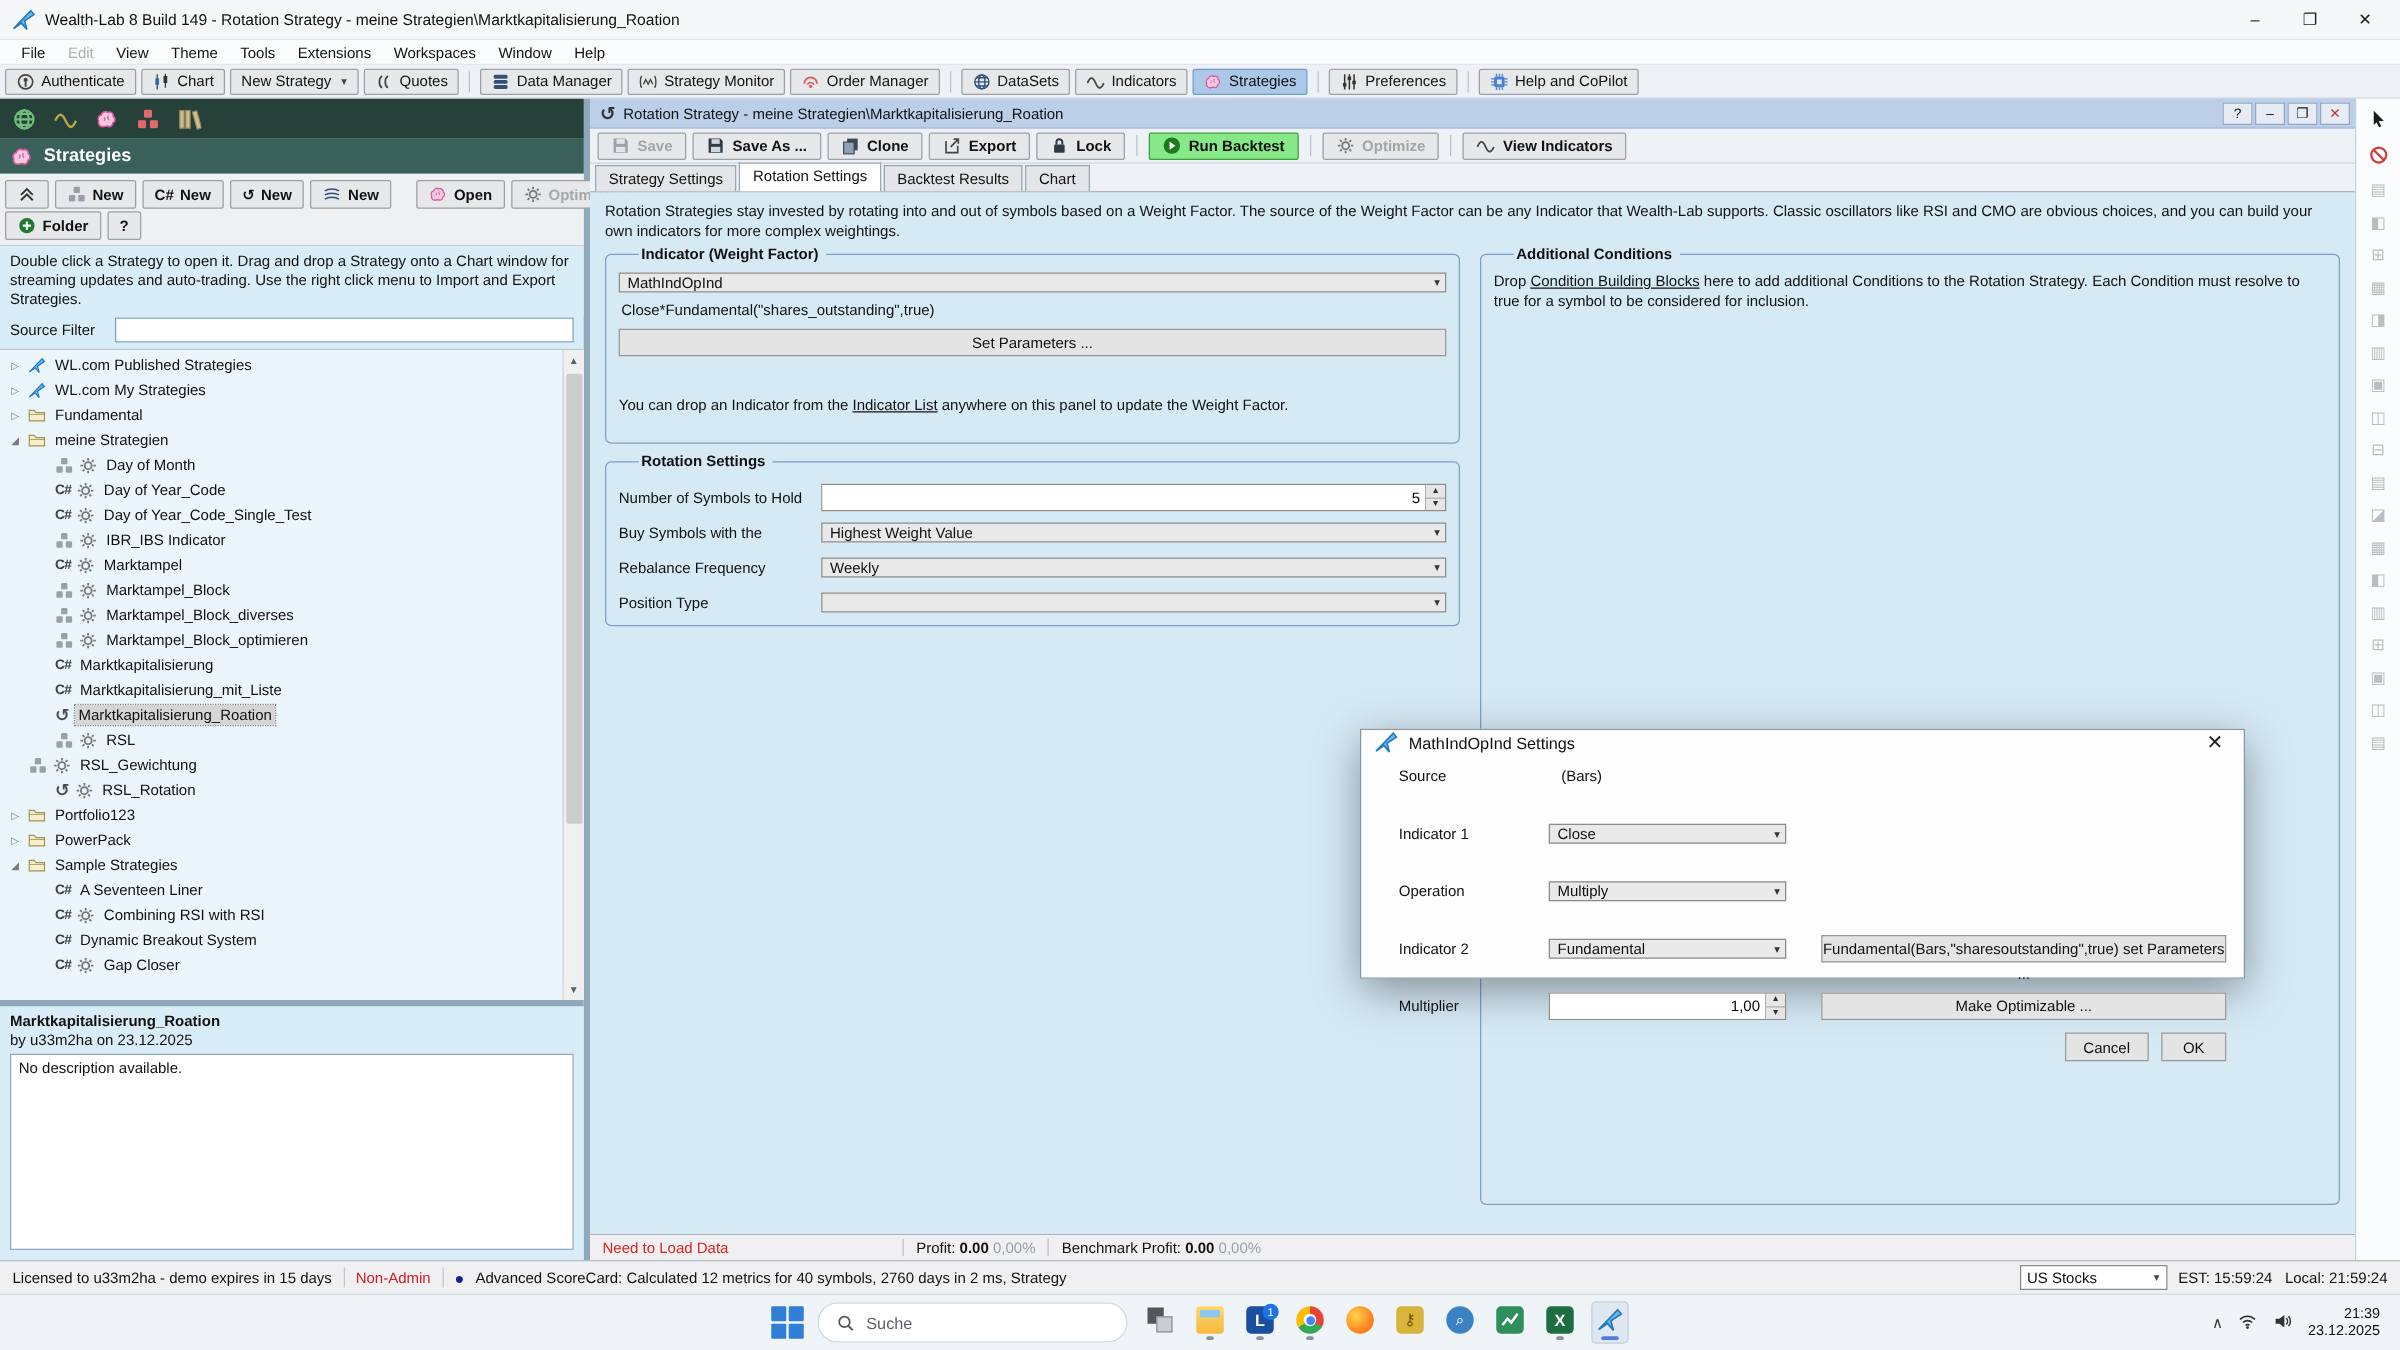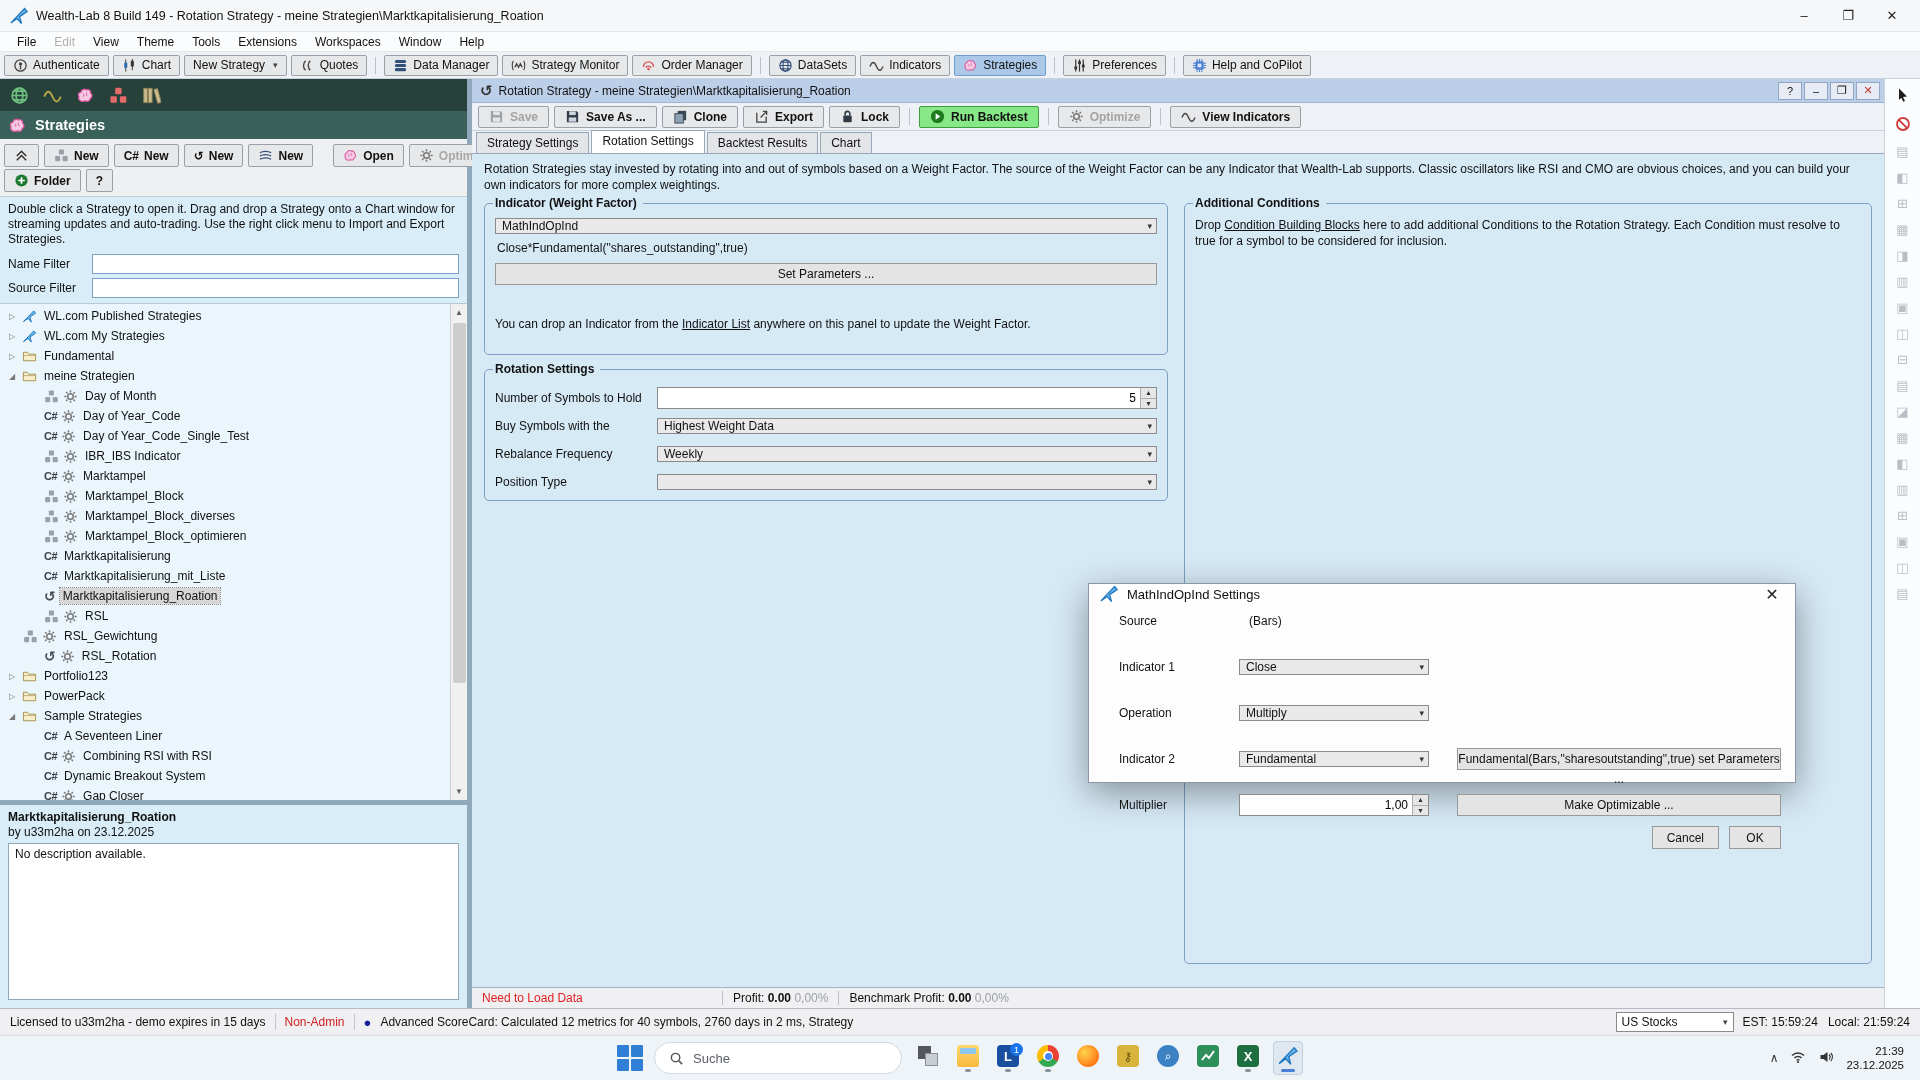--- a/index.html
+++ b/index.html
@@ -70,21 +70,21 @@
     padding:2px 10px;height:22px;font-weight:bold;white-space:nowrap;}
   .dt-btn.disabled{color:#a4a4a4;}
   .dt-btn.run{background:#86e886;border-color:#3f9c3f;}
   #doc-tabs{height:23px;background:#eef1f6;display:flex;align-items:flex-end;padding-left:4px;border-bottom:1px solid #98a6b6;}
   .tab{padding:3px 10px;border:1px solid #98a6b6;border-bottom:none;background:#e3e5e8;margin-right:2px;height:21px;}
   .tab.active{background:#fff;height:23px;position:relative;z-index:2;font-weight:normal;}
   #doc-content{flex:1;position:relative;background:#d6eaf6;padding:8px 12px;overflow:hidden;}
   #intro{line-height:1.3;margin-bottom:10px;max-width:1380px;}
   #panels{display:flex;gap:16px;align-items:flex-start;height:calc(100% - 46px);}
   .group{position:relative;border:1px solid #7da0c4;border-radius:5px;padding:14px 10px 8px 10px;}
-  .gtitle{position:absolute;top:-8px;left:8px;background:#d6eaf6;padding:0 6px 0 2px;font-weight:bold;}
+  .gtitle{position:absolute;top:-8px;left:26px;background:#d6eaf6;padding:0 6px 0 2px;font-weight:bold;}
   #grp-indicator{width:684px;height:152px;}
   #grp-rotation{width:684px;height:132px;margin-top:14px;}
   #col-left{display:flex;flex-direction:column;}
   #grp-conditions{flex:1;align-self:stretch;height:calc(100% - 10px);}
   .combo{display:flex;align-items:center;background:#e9e9e9;border:1px solid #8b8b8b;height:16px;padding:0 4px;position:relative;}
   .combo .val{flex:1;padding-left:2px;white-space:nowrap;overflow:hidden;}
   .combo .chev{margin-left:auto;font-size:9px;color:#333;}
   #ind-formula{margin:7px 0 8px 2px;}
   .wide-btn{display:block;width:100%;background:#e4e4e4;border:1px solid #999;height:22px;text-align:center;line-height:20px;}
   #ind-hint{margin-top:32px;}
@@ -440,24 +440,20 @@
               </svg>
             </span>
             <span>Folder</span>
           </span>
           <span class="sb-btn">
             <span>?</span>
           </span>
         </div>
     </div>
     <div id="side-hint">Double click a Strategy to open it. Drag and drop a Strategy onto a Chart window for streaming updates and auto-trading. Use the right click menu to Import and Export Strategies.</div>
-    <div class="filter-row">
-      <label>Name Filter</label>
-      <input style="">
-    </div>
     <div class="filter-row" style="padding-bottom:5px;">
       <label>Source Filter</label>
       <input style="">
     </div>
     <div id="tree-wrap">
       <div id="tree">
           <div class="tnode" style="padding-left: 6px;">
             <span class="expander">▷</span>
             <span class="ic">
               <svg viewBox="0 0 16 16">
@@ -893,21 +889,21 @@
                 <input value="5" style="">
                 <span class="btns">
                     <span>▲</span>
                     <span>▼</span>
                   </span>
               </span>
             </div>
             <div class="rot-row">
               <span class="rlabel">Buy Symbols with the</span>
               <span class="rctl combo">
-                <span class="val">Highest Weight Data</span>
+                <span class="val">Highest Weight Value</span>
                 <span class="chev">▾</span>
               </span>
             </div>
             <div class="rot-row">
               <span class="rlabel">Rebalance Frequency</span>
               <span class="rctl combo">
                 <span class="val">Weekly</span>
                 <span class="chev">▾</span>
               </span>
             </div>

